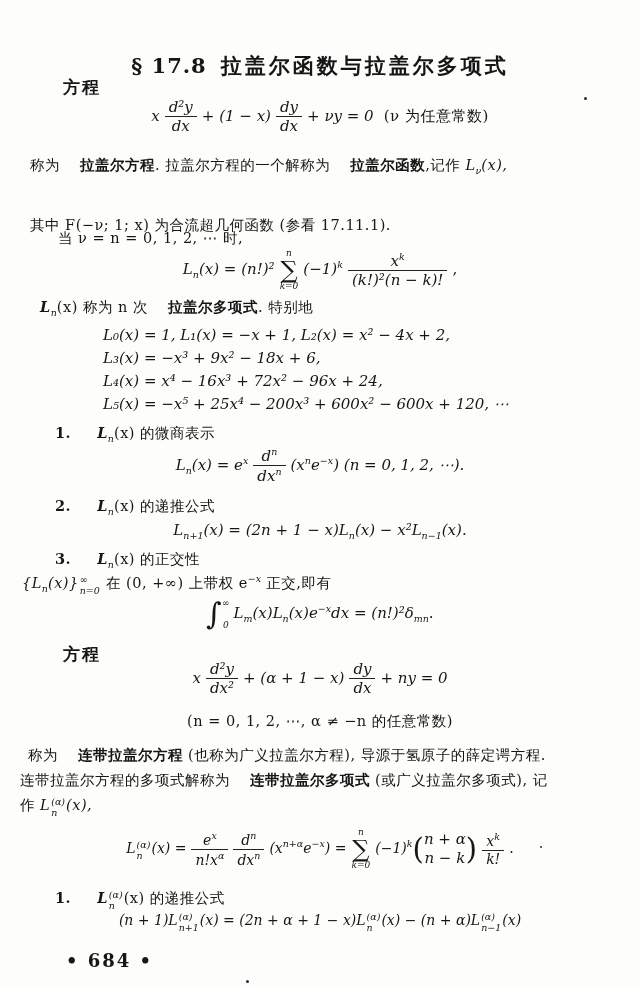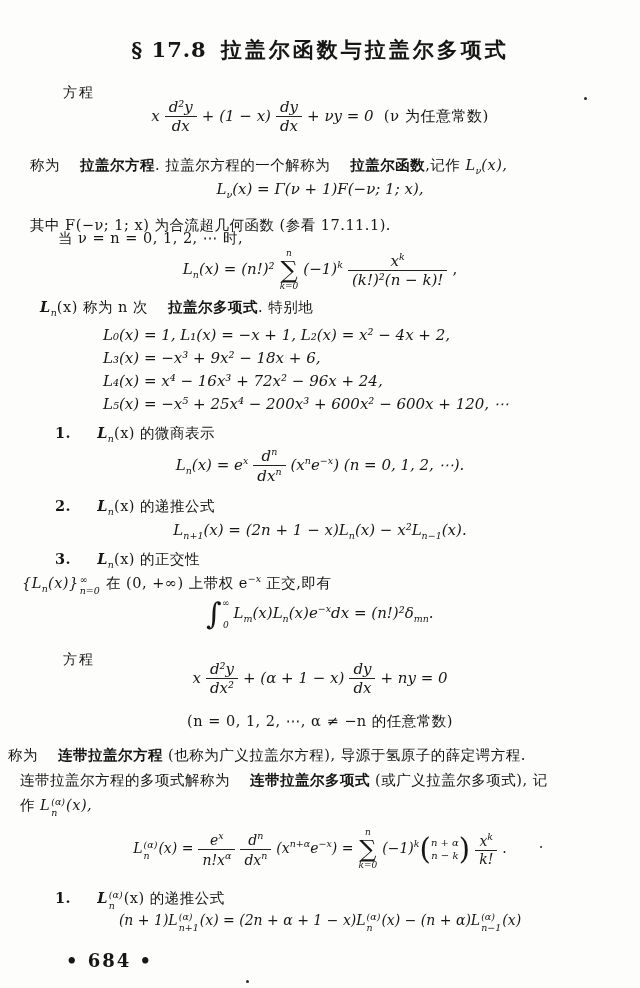--- a/index.html
+++ b/index.html
@@ -28,42 +28,41 @@
   .sum .st,.sum .sb{display:block;font-size:9px;font-style:italic;}
   .sum .ss{display:block;font-size:24px;font-style:normal;}
   
   .intsym{font-size:30px;vertical-align:middle;font-style:normal;}
   .intlims{display:inline-flex;flex-direction:column;justify-content:space-between;height:32px;vertical-align:middle;font-size:9px;font-style:italic;margin-right:4px;}
   
   .stk{display:inline-block;vertical-align:-6px;text-align:left;line-height:1.15;font-size:9.5px;margin:0 1px;}
   .stk span{display:block;font-style:italic;letter-spacing:0;}
   
   .bp{font-size:29px;font-weight:400;vertical-align:middle;font-style:normal;line-height:1;}
-  .bstack{display:inline-block;vertical-align:middle;text-align:center;font-size:10px;line-height:1.3;font-style:italic;}
+  .bstack{display:inline-block;vertical-align:middle;text-align:center;font-size:15px;line-height:1.3;font-style:italic;}
   .bstack span{display:block;}
-  .lbl{font-size:14px;font-weight:400;letter-spacing:2px;margin-top:8px;}
+  .lbl{font-size:17px;font-weight:700;letter-spacing:2px;}
   .title{font-size:21px;font-weight:700;letter-spacing:1px;}
   .title .ttxt{letter-spacing:3px;margin-left:14px;}
   .secnum{font-weight:700;font-style:normal;margin-right:6px;}
   .speck{position:absolute;background:#2a2a2a;border-radius:50%;}
 </style>
 </head>
 <body>
 
 <div class="page">
 
-  <div class="blk c title" style="top:36px;"><span>§ 17.8</span><span class="ttxt">拉盖尔函数与拉盖尔多项式</span></div>
+  <div class="blk c title" style="top:52px;"><span>§ 17.8</span><span class="ttxt">拉盖尔函数与拉盖尔多项式</span></div>
 
   <div class="blk lbl" style="left:63px;top:76px;">方程</div>
 
   <div class="blk c eq" style="top:98px;"><span class="it">x</span><span class="frac"><span class="fn it">d²y</span><span class="fd it">dx</span></span><span class="it">+ (1 − x)</span><span class="frac"><span class="fn it">dy</span><span class="fd it">dx</span></span><span class="it">+ νy = 0</span><span class="cn" style="margin-left:10px;">(ν 为任意常数)</span></div>
 
   <div class="blk txt" style="left:30px;top:156px;"><span>称为</span><span class="bd">拉盖尔方程</span><span>. 拉盖尔方程的一个解称为</span><span class="bd">拉盖尔函数</span><span>,记作 </span><span class="it">L</span><sub>ν</sub><span class="it">(x),</span></div>
 
-  <div class="blk c eq" style="top:180px;"><span class="it">L</span><sub>ν</sub><span class="it">(x) = Γ(ν + 1)F(−ν; 1; x),</span></div>
 
   <div class="blk txt" style="left:30px;top:216px;">其中 F(−ν; 1; x) 为合流超几何函数 (参看 17.11.1).</div>
 
   <div class="blk txt" style="left:58px;top:229px;">当 ν = n = 0, 1, 2, ⋯ 时,</div>
 
   <div class="blk c eq" style="top:249px;"><span class="it">L</span><sub>n</sub><span class="it">(x) = (n!)²</span><span class="sum"><span class="st">n</span><span class="ss">∑</span><span class="sb">k=0</span></span><span class="it">(−1)</span><sup>k</sup><span class="frac"><span class="fn"><span class="it">x</span><sup>k</sup></span><span class="fd it">(k!)²(n − k)!</span></span><span>,</span></div>
 
   <div class="blk txt" style="left:20px;top:298px;"><span class="it bd">L</span><sub>n</sub><span>(x) 称为 n 次</span><span class="bd">拉盖尔多项式</span><span>. 特别地</span></div>
 
   <div class="blk eq it" style="left:103px;top:324px;line-height:23px;">
@@ -89,21 +88,21 @@
         <span>∞</span>
         <span>0</span>
       </span><span class="it">L</span><sub>m</sub><span class="it">(x)L</span><sub>n</sub><span class="it">(x)e</span><sup>−x</sup><span class="it">dx = (n!)²δ</span><sub>mn</sub><span>.</span></div>
 
   <div class="blk lbl" style="left:63px;top:643px;">方程</div>
 
   <div class="blk c eq" style="top:660px;"><span class="it">x</span><span class="frac"><span class="fn it">d²y</span><span class="fd it">dx²</span></span><span class="it">+ (α + 1 − x)</span><span class="frac"><span class="fn it">dy</span><span class="fd it">dx</span></span><span class="it">+ ny = 0</span></div>
 
   <div class="blk c cn" style="top:712px;font-size:14.5px;">(n = 0, 1, 2, ⋯, α ≠ −n 的任意常数)</div>
 
-  <div class="blk txt" style="left:8px;top:746px;"><span>称为</span><span class="bd">连带拉盖尔方程</span><span> (也称为广义拉盖尔方程), 导源于氢原子的薛定谔方程.</span></div>
+  <div class="blk txt" style="left:28px;top:746px;"><span>称为</span><span class="bd">连带拉盖尔方程</span><span> (也称为广义拉盖尔方程), 导源于氢原子的薛定谔方程.</span></div>
 
   <div class="blk txt" style="left:20px;top:771px;"><span>连带拉盖尔方程的多项式解称为</span><span class="bd">连带拉盖尔多项式</span><span> (或广义拉盖尔多项式), 记</span></div>
 
   <div class="blk txt" style="left:20px;top:796px;"><span>作 </span><span class="it">L</span><span class="stk"><span>(α)</span><span>n</span></span><span class="it">(x),</span></div>
 
   <div class="blk c eq" style="top:828px;font-size:14px;"><span class="it">L</span><span class="stk"><span>(α)</span><span>n</span></span><span class="it">(x) =</span><span class="frac"><span class="fn"><span class="it">e</span><sup>x</sup></span><span class="fd"><span class="it">n!x</span><sup>α</sup></span></span><span class="frac" style="margin-left:0;"><span class="fn"><span class="it">d</span><sup>n</sup></span><span class="fd"><span class="it">dx</span><sup>n</sup></span></span><span class="it">(x</span><sup>n+α</sup><span class="it">e</span><sup>−x</sup><span class="it">) =</span><span class="sum"><span class="st">n</span><span class="ss">∑</span><span class="sb">k=0</span></span><span class="it">(−1)</span><sup>k</sup><span class="bp">(</span><span class="bstack"><span>n + α</span><span>n − k</span></span><span class="bp">)</span><span class="frac"><span class="fn"><span class="it">x</span><sup>k</sup></span><span class="fd it">k!</span></span><span>.</span></div>
 
   <div class="blk txt" style="left:55px;top:889px;"><span class="secnum">1.</span><span class="it bd">L</span><span class="stk"><span>(α)</span><span>n</span></span><span>(x) 的递推公式</span></div>
 
   <div class="blk c eq" style="top:912px;font-size:14px;"><span class="it">(n + 1)L</span><span class="stk"><span>(α)</span><span>n+1</span></span><span class="it">(x) = (2n + α + 1 − x)L</span><span class="stk"><span>(α)</span><span>n</span></span><span class="it">(x) − (n + α)L</span><span class="stk"><span>(α)</span><span>n−1</span></span><span class="it">(x)</span></div>

